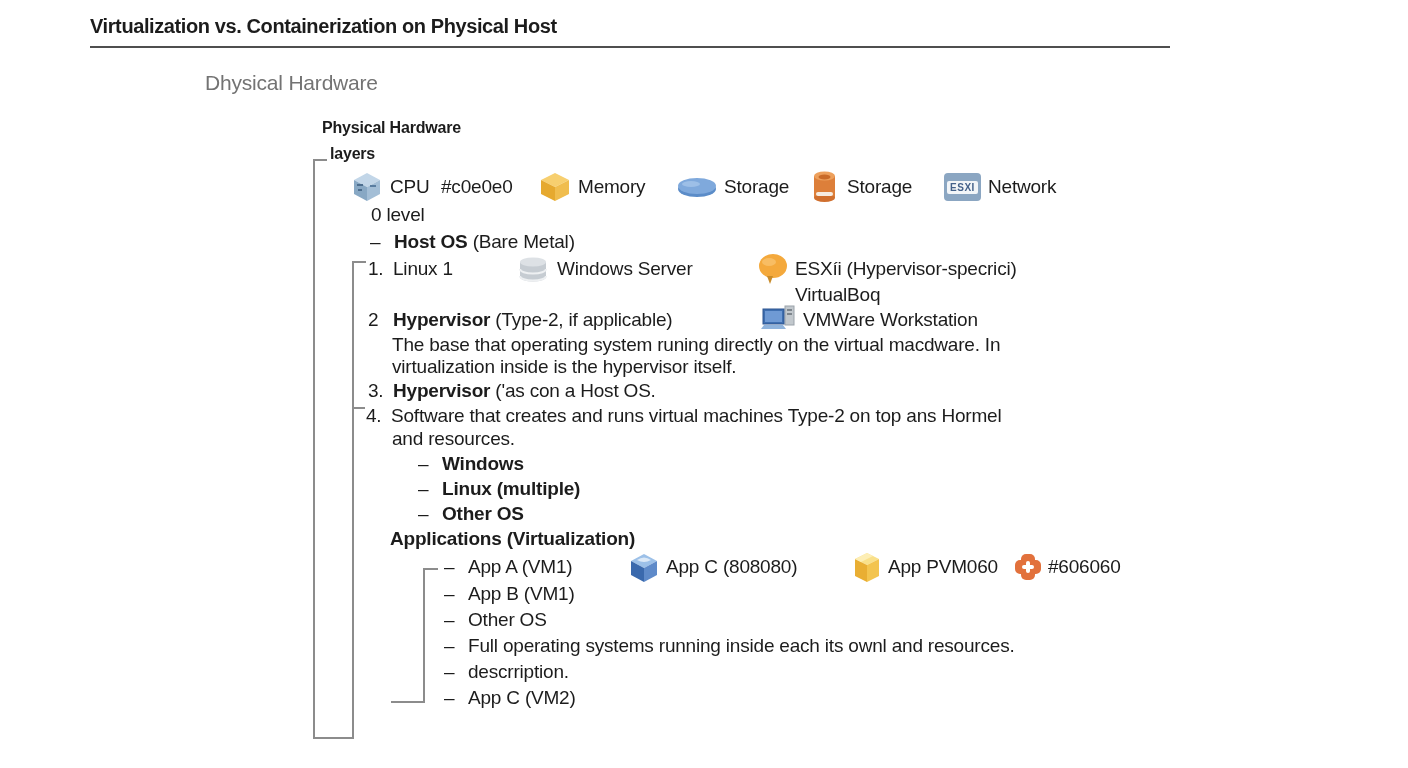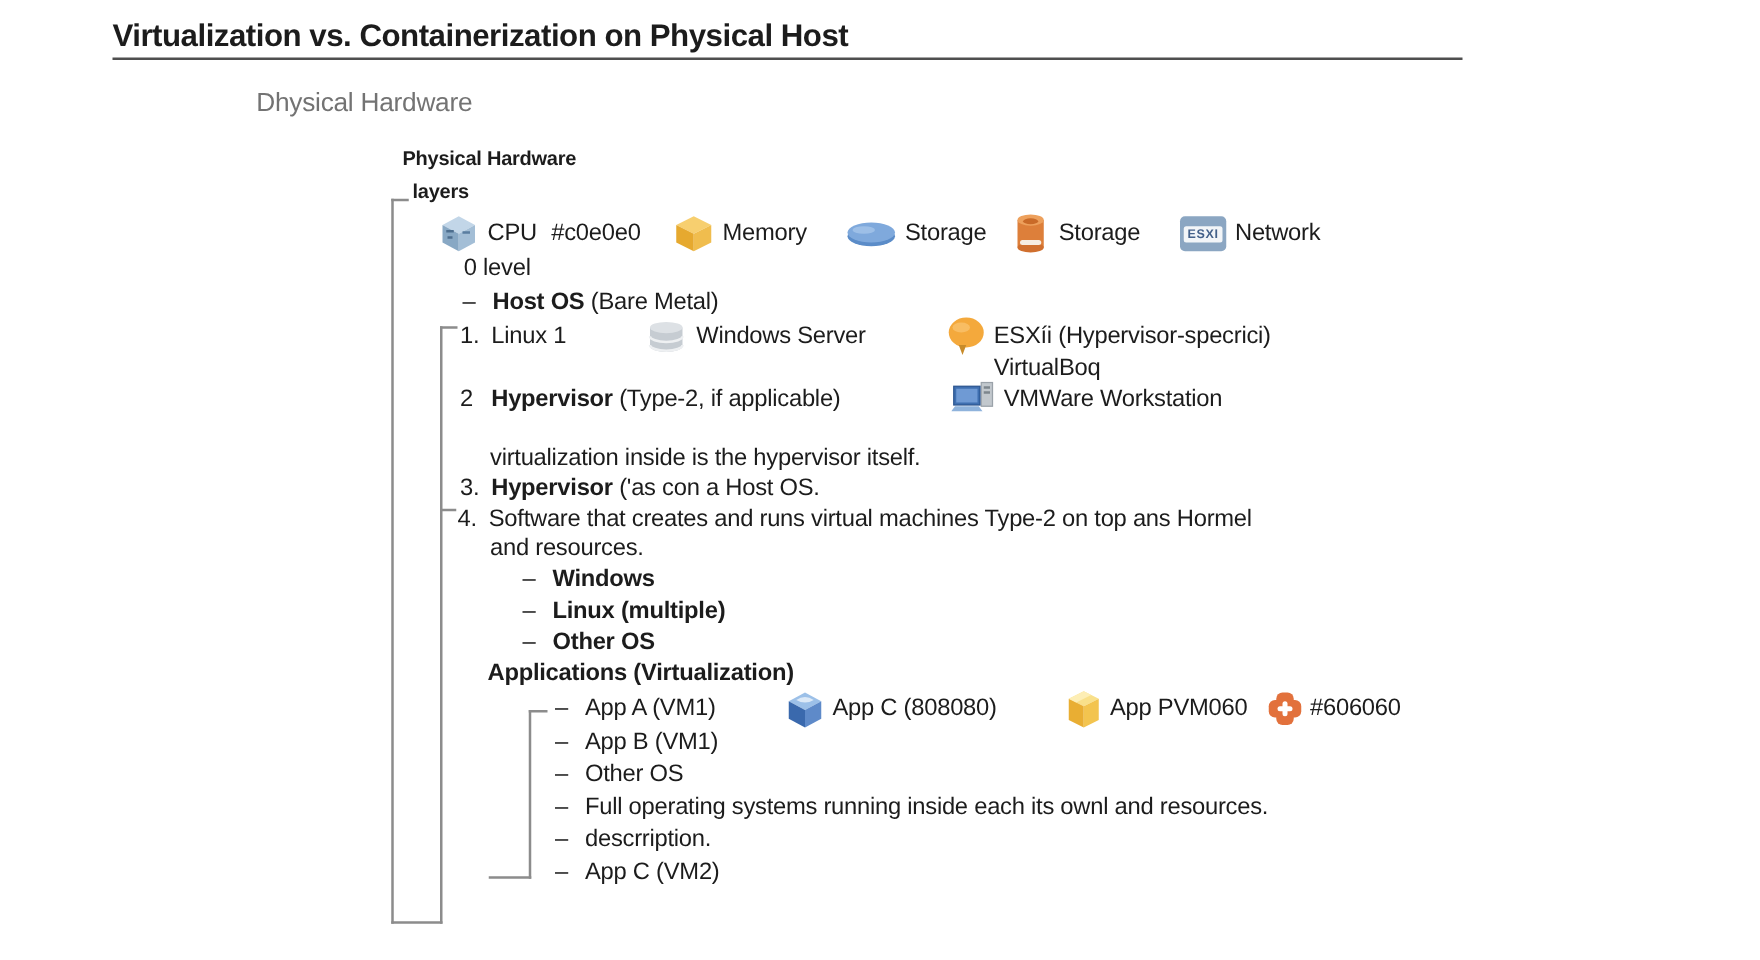--- a/index.html
+++ b/index.html
@@ -4,21 +4,21 @@
 <style>
   html,body{margin:0;padding:0;background:#fff;}
   .canvas{position:relative;width:1408px;height:768px;background:#ffffff;overflow:hidden;
           font-family:"Liberation Sans",sans-serif;color:#1c1c1c;}
   .abs{position:absolute;}
   .t{font-size:19px;line-height:24px;color:#1c1c1c;white-space:nowrap;letter-spacing:-0.2px;}
   .b{font-weight:700;}
   .sm{font-size:16px;}
   .num{display:inline-block;min-width:25px;}
   .dash{display:inline-block;width:24px;}
-  .title{font-size:25px;font-weight:700;letter-spacing:-0.4px;white-space:nowrap;}
+  .title{font-size:20px;font-weight:700;letter-spacing:-0.4px;white-space:nowrap;}
   .subtitle{font-size:21px;color:#737373;white-space:nowrap;letter-spacing:-0.2px;}
   .hdr{font-size:16px;white-space:nowrap;letter-spacing:-0.2px;font-weight:bold;}
   .rule{background:#4f4f4f;height:2px;}
   .line{position:absolute;background:#8c8c8c;}
   .esxi-badge{width:37px;height:28px;background:#8ba6c2;border-radius:4px;
               display:flex;align-items:center;justify-content:center;}
   .esxi-inner{background:#f2f5f8;color:#44618a;font-size:10px;font-weight:700;
               letter-spacing:.5px;padding:1px 3px;border-radius:2px;line-height:11px;}
   svg{display:block;}
 </style>
@@ -119,20 +119,21 @@
       <rect x="26" y="4" width="5" height="2" fill="#6d7娃8" fill-opacity="0"></rect>
       <rect x="26" y="4" width="5" height="2" fill="#7e868d"></rect>
       <rect x="26" y="8" width="5" height="2" fill="#7e868d"></rect>
       <rect x="2" y="4" width="21" height="15" fill="#3f6fb0" stroke="#2c5590"></rect>
       <rect x="4" y="6" width="17" height="11" fill="#6f9ad4"></rect>
       <polygon points="0,24 25,24 22,20 3,20" fill="#8fb3dc"></polygon>
     </svg>
   </div>
   <div class="abs t" style="left:803px;top:308px">VMWare Workstation</div>
 
+  <div class="abs t" style="left:392px;top:333px">The base that operating system runing directly on the virtual macdware. In</div>
   <div class="abs t" style="left:392px;top:355px">virtualization inside is the hypervisor itself.</div>
 
   <div class="abs t" style="left:368px;top:379px"><span class="num">3.</span><span class="b">Hypervisor</span><span> ('as con a Host OS.</span></div>
 
   <div class="abs t" style="left:366px;top:404px"><span class="num">4.</span><span>Software that creates and runs virtual machines Type-2 on top ans Hormel</span></div>
   <div class="abs t" style="left:392px;top:427px">and resources.</div>
 
   <div class="abs t" style="left:418px;top:452px"><span class="dash">–</span><span class="b">Windows</span></div>
   <div class="abs t" style="left:418px;top:477px"><span class="dash">–</span><span class="b">Linux (multiple)</span></div>
   <div class="abs t" style="left:418px;top:502px"><span class="dash">–</span><span class="b">Other OS</span></div>

